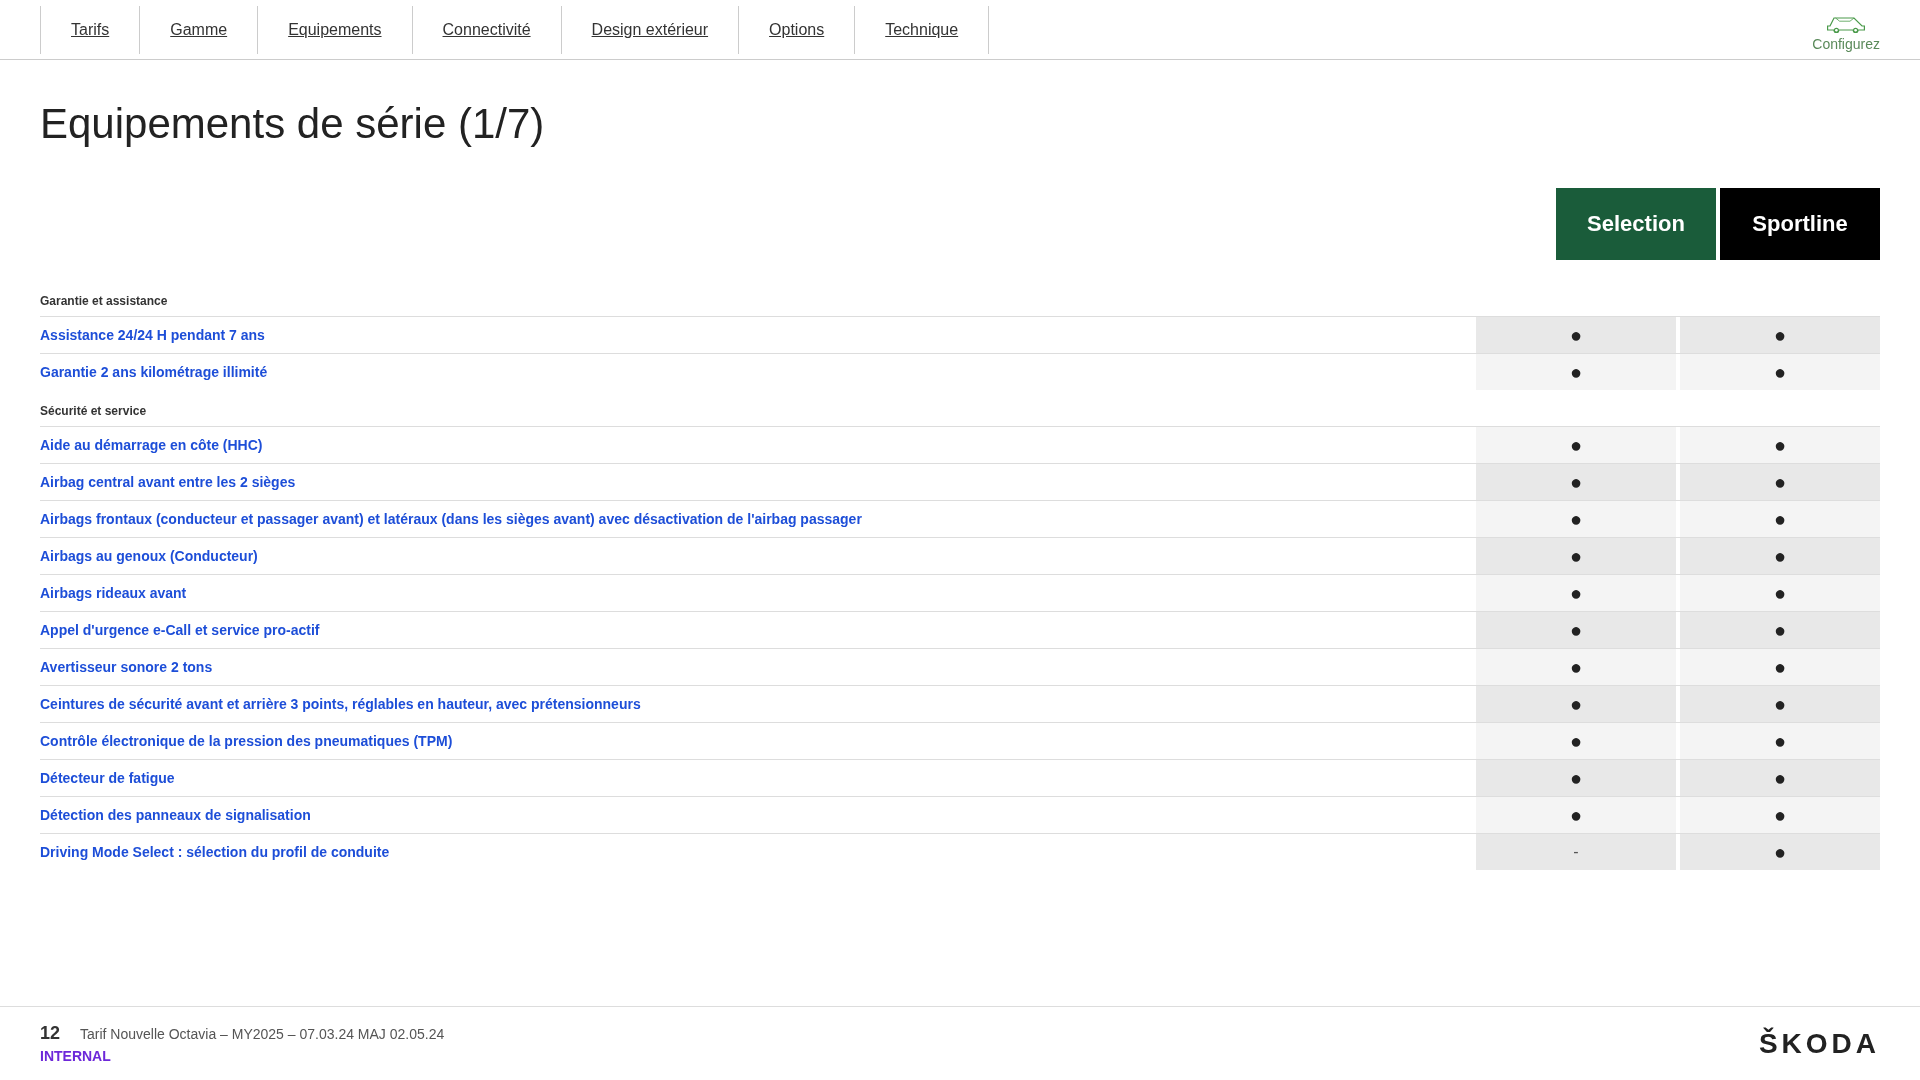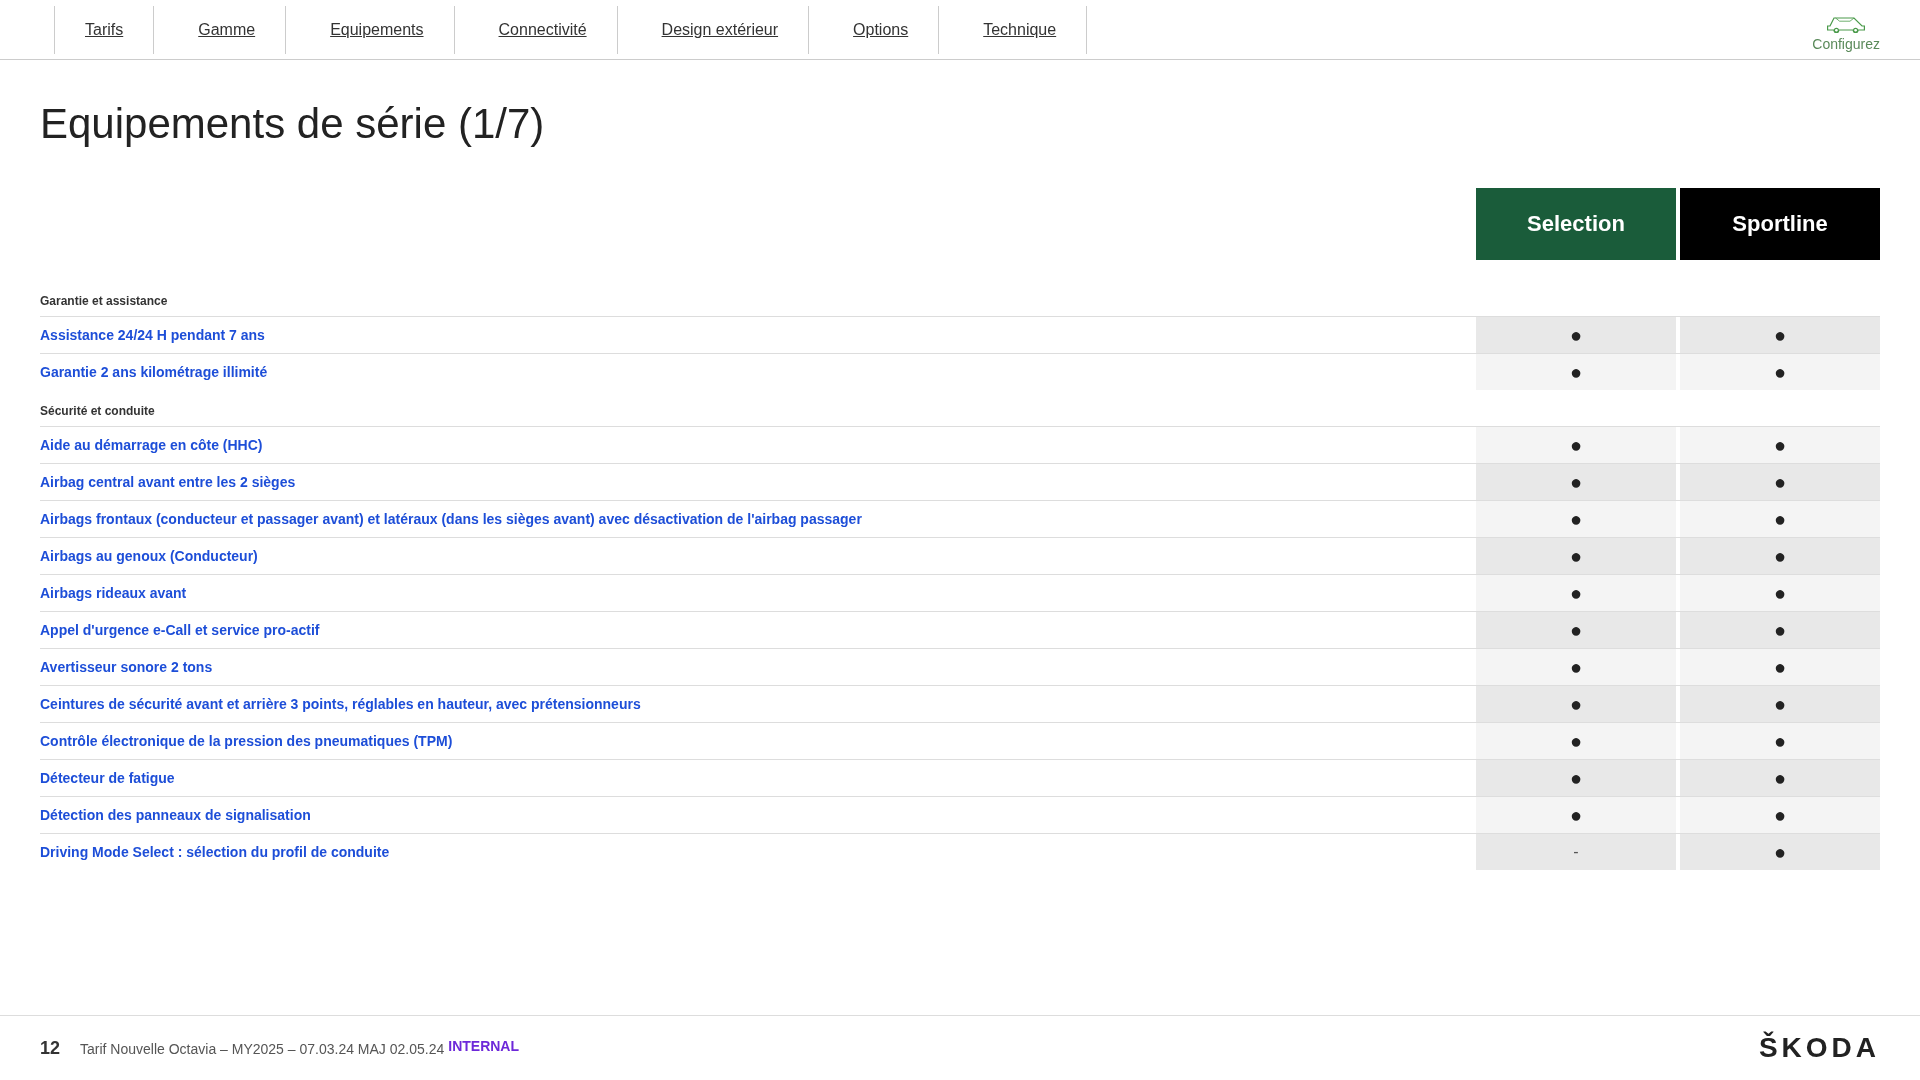--- a/index.html
+++ b/index.html
@@ -36,21 +36,20 @@
     .nav-item {
       padding: 0 30px;
       font-size: 16px;
       color: #333;
       text-decoration: underline;
       cursor: pointer;
       border-right: 1px solid #ccc;
       height: 48px;
       display: flex;
       align-items: center;
-      margin-left: 14px;
     }
 
     .nav-item:first-child {
       border-left: 1px solid #ccc;
     }
 
     .nav-configurez {
       display: flex;
       flex-direction: column;
       align-items: center;
@@ -79,21 +78,21 @@
 
     
     .column-headers {
       display: flex;
       justify-content: flex-end;
       margin-bottom: 20px;
       padding-right: 0;
     }
 
     .col-header {
-      width: 200px;
+      width: 160px;
       height: 72px;
       display: flex;
       align-items: center;
       justify-content: center;
       font-size: 22px;
       font-weight: bold;
       color: #fff;
       margin-left: 4px;
     }
 
@@ -168,21 +167,21 @@
       right: 0;
       padding: 16px 40px;
       border-top: 1px solid #ddd;
       display: flex;
       justify-content: space-between;
       align-items: center;
     }
 
     .footer-left {
       display: flex;
-      flex-direction: row;
+      flex-direction: column;
       gap: 4px;
     }
 
     .footer-page {
       display: flex;
       gap: 20px;
       align-items: baseline;
     }
 
     .footer-page-num {
@@ -266,21 +265,21 @@
       </div>
       <div class="equipment-row">
         <span class="equipment-name">Garantie 2 ans kilométrage illimité</span>
         <div class="equipment-cell">
           <span class="dot">●</span>
         </div>
         <div class="equipment-cell">
           <span class="dot">●</span>
         </div>
       </div>
-      <div class="section-header">Sécurité et conduite</div>
+      <div class="section-header">Sécurité et service</div>
       <div class="equipment-row">
         <span class="equipment-name">Aide au démarrage en côte (HHC)</span>
         <div class="equipment-cell">
           <span class="dot">●</span>
         </div>
         <div class="equipment-cell">
           <span class="dot">●</span>
         </div>
       </div>
       <div class="equipment-row">

